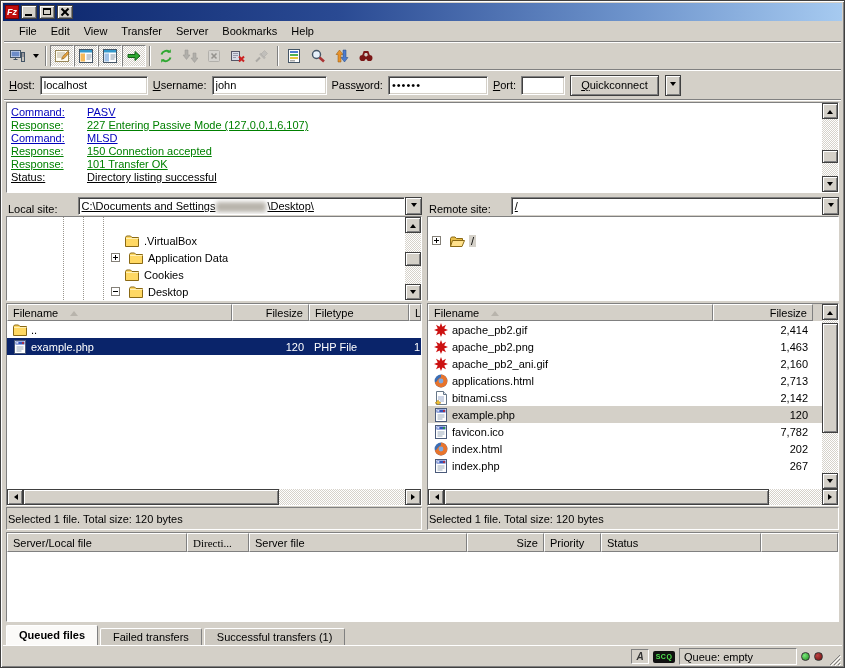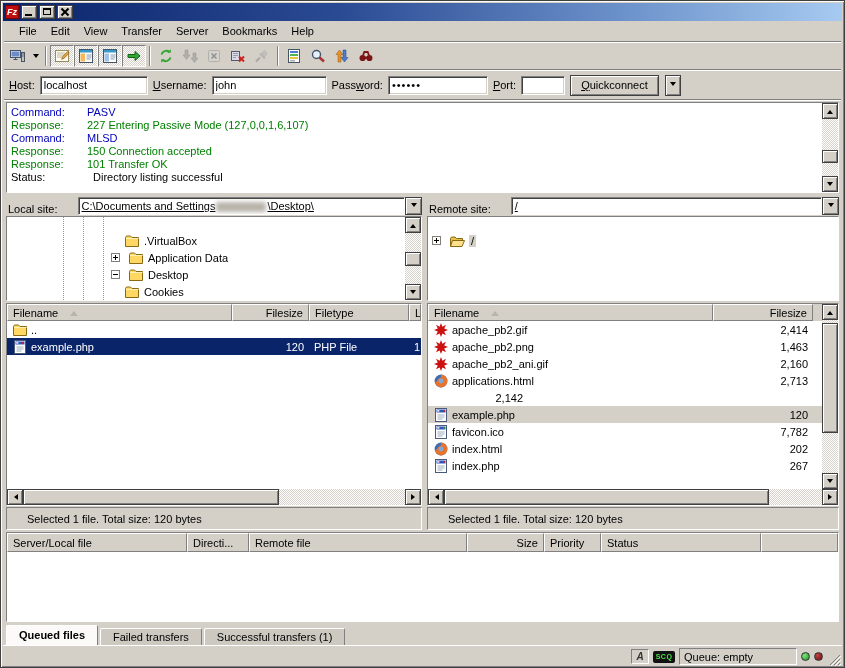--- a/index.html
+++ b/index.html
@@ -52,23 +52,23 @@
             box-shadow: inset 1px 1px 0 #fff, inset -1px -1px 0 #808080; font-family:inherit; font-size:11px;}
   .qc-btn-dd { width:16px; height:21px; background:#D4D0C8; border:1px solid #404040;
             box-shadow: inset 1px 1px 0 #fff, inset -1px -1px 0 #808080; display:flex;align-items:center;justify-content:center; margin-left:1px;}
 
   .sunken { border:1px solid; border-color:#808080 #fff #fff #808080;
             box-shadow: inset 1px 1px 0 #404040, inset -1px -1px 0 #D4D0C8; background:#fff; }
 
   
   .log { flex:0 0 91px; margin:1px 3px 0 3px; display:flex; overflow:hidden;}
   .log-body { flex:1; padding:3px 2px 0 4px; overflow:hidden; background:#fff;}
-  .log-line { display:flex; height:13px; line-height:13px; white-space:nowrap;}
+  .log-line { display:flex; height:13px; line-height:13px; white-space:nowrap;text-decoration:underline;}
   .log-label { width:76px; flex:0 0 76px;}
-  .log-line.cmd { color:#0000BB; } .log-line.resp { color:#008000;} .log-line.stat { color:#000;gap:6px;}
+  .log-line.cmd { color:#0000BB; } .log-line.resp { color:#008000;} .log-line.stat { color:#000;}
 
   
   .vscroll { width:16px; flex:0 0 16px; display:flex; flex-direction:column;
              background: repeating-conic-gradient(#fff 0% 25%, #D6D2CA 0% 50%) 0 0/2px 2px; }
   .hscroll { height:16px; flex:0 0 16px; display:flex;
              background: repeating-conic-gradient(#fff 0% 25%, #D6D2CA 0% 50%) 0 0/2px 2px; }
   .sb-btn { width:16px; height:16px; flex:0 0 16px; background:#D4D0C8; border:1px solid #404040;
             box-shadow: inset 1px 1px 0 #fff, inset -1px -1px 0 #808080; display:flex; align-items:center; justify-content:center;}
   .sb-track { flex:1; position:relative;}
   .sb-thumb { position:absolute; background:#D4D0C8; border:1px solid #404040;
@@ -128,27 +128,27 @@
 
   
   #log-thumb { left:0; right:0; top:55%; height:22%;}
   #ltree-thumb { left:0; right:0; top:38%; height:26%;}
   #rlist-thumb { left:0; right:0; top:2%; height:72%;}
   #lh-thumb { top:0; bottom:0; left:0; width:67%;}
   #rh-thumb { top:0; bottom:0; left:0; width:86%;}
 
   .statusrow { flex:0 0 23px; display:flex; gap:5px; margin:1px 3px 0 3px;}
   .status-strip { border:1px solid; border-color:#808080 #fff #fff #808080; background:#D4D0C8;
-                  display:flex; align-items:center; padding:1px 20px;}
+                  display:flex; align-items:center; padding:1px 1px;}
   .ss-l { width:416px; flex:0 0 416px;} .ss-r { flex:1;}
 
   
   .queue { flex:0 0 90px; margin:2px 3px 0 3px; display:flex; flex-direction:column; overflow:hidden;}
   .qheader { height:19px; flex:0 0 19px; display:flex; background:#D4D0C8;}
-  .qc1{width:180px;flex:0 0 180px;} .qc2{width:62px;flex:0 0 62px;} .qc3{width:218px;flex:0 0 218px;}
+  .qc1{width:180px;flex:0 0 180px;} .qc2{width:62px;flex:0 0 62px;font-family:Liberation Serif, serif;} .qc3{width:218px;flex:0 0 218px;}
   .qc4{width:77px;flex:0 0 77px;} .qc5{width:57px;flex:0 0 57px;} .qc6{width:160px;flex:0 0 160px;} .qc7{flex:1;}
   .qbody { flex:1; background:#fff;}
 
   
   .tabsrow { flex:0 0 21px; display:flex; align-items:flex-end; padding-left:3px; gap:2px; margin-top:2px;}
   .tab { padding:2px 12px 3px 12px; background:#CDC9C1; border:1px solid #808080; border-bottom:none;
          border-top-color:#fff; border-left-color:#fff; border-radius:2px 2px 0 0; height:17px; display:flex; align-items:center;}
   .tab.active { background:#FBFAF8; font-weight:bold; height:20px; box-shadow: 0 1px 0 #FBFAF8;}
   .spacer { flex:1; }
 
@@ -390,39 +390,39 @@
               <span style="width: 4px;"></span>
               <span class="ficon">
                 <svg viewBox="0 0 16 16">
                   <path d="M1.5 13.5v-9l1-1.5h4l1.5 1.5h6.5v9z" fill="#FFD863" stroke="#8A6914"></path>
                   <path d="M2 5.5h12.5" stroke="#FFF0B8"></path>
                 </svg>
               </span>
               <span>Application Data</span>
             </div>
             <div class="tree-row" style="padding-left: 104px;">
+              <span class="exp-space"></span>
+              <span class="ficon">
+                <svg viewBox="0 0 16 16">
+                  <path d="M1.5 13.5v-9l1-1.5h4l1.5 1.5h6.5v9z" fill="#FFD863" stroke="#8A6914"></path>
+                  <path d="M2 5.5h12.5" stroke="#FFF0B8"></path>
+                </svg>
+              </span>
+              <span>Cookies</span>
+            </div>
+            <div class="tree-row" style="padding-left: 104px;">
               <span class="expander minus"></span>
               <span style="width: 4px;"></span>
               <span class="ficon">
                 <svg viewBox="0 0 16 16">
                   <path d="M1.5 13.5v-9l1-1.5h4l1.5 1.5h6.5v9z" fill="#FFD863" stroke="#8A6914"></path>
                   <path d="M2 5.5h12.5" stroke="#FFF0B8"></path>
                 </svg>
               </span>
               <span>Desktop</span>
-            </div>
-            <div class="tree-row" style="padding-left: 104px;">
-              <span class="exp-space"></span>
-              <span class="ficon">
-                <svg viewBox="0 0 16 16">
-                  <path d="M1.5 13.5v-9l1-1.5h4l1.5 1.5h6.5v9z" fill="#FFD863" stroke="#8A6914"></path>
-                  <path d="M2 5.5h12.5" stroke="#FFF0B8"></path>
-                </svg>
-              </span>
-              <span>Cookies</span>
             </div>
           </div>
         <div class="vscroll">
           <div class="sb-btn">
               <span class="a-up"></span>
             </div>
           <div class="sb-track">
               <div class="sb-thumb" id="ltree-thumb"></div>
             </div>
           <div class="sb-btn">
@@ -578,20 +578,31 @@
                       <path d="M8 1.6a6.4 6.4 0 1 1-6.2 8c2.4-.6 3-4.6 6.2-5.2z" fill="#E8742C"></path>
                       <circle cx="8" cy="8" r="2.4" fill="#7FA8E0"></circle>
                     </svg>
                   </span>
                   <span>applications.html</span>
                 </div>
                 <div class="cell rc2 num">2,713</div>
                 <div class="cell rc3"></div>
               </div>
               <div class="lrow">
+                <div class="cell rc1">
+                  <span class="ficon">
+                    <svg viewBox="0 0 16 16">
+                      <path d="M3.5 1.5h7l3 3v10h-10z" fill="#fff" stroke="#667788"></path>
+                      <path d="M10.5 1.5v3h3" fill="#DDE4EE" stroke="#667788"></path>
+                      <path d="M5 7h6M5 9h6M7 11h4" stroke="#9AAACC"></path>
+                      <path d="M5 10l1.2 1.8L8 13l-2 .4L5 15l-.8-1.6L2 13l1.8-1.2z" fill="#F2C12E" stroke="#A77B14" stroke-width=".5"></path>
+                    </svg>
+                  </span>
+                  <span>bitnami.css</span>
+                </div>
                 <div class="cell rc2 num">2,142</div>
                 <div class="cell rc3"></div>
               </div>
               <div class="lrow sel-inact">
                 <div class="cell rc1">
                   <span class="ficon">
                     <svg viewBox="0 0 16 16">
                       <rect x="2.5" y="1.5" width="11" height="13" fill="#fff" stroke="#4A5A7A"></rect>
                       <rect x="3.5" y="2.5" width="9" height="3" fill="#3355BB"></rect>
                       <rect x="4.2" y="3.2" width="2.2" height="1.4" fill="#fff"></rect>
@@ -680,21 +691,21 @@
 
   <div class="statusrow">
     <div class="status-strip ss-l">Selected 1 file. Total size: 120 bytes</div>
     <div class="status-strip ss-r">Selected 1 file. Total size: 120 bytes</div>
   </div>
 
   <div class="queue sunken">
     <div class="qheader" id="qheader">
         <div class="hcell qc1">Server/Local file</div>
         <div class="hcell qc2">Directi...</div>
-        <div class="hcell qc3">Remote file</div>
+        <div class="hcell qc3">Server file</div>
         <div class="hcell qc4 num">Size</div>
         <div class="hcell qc5">Priority</div>
         <div class="hcell qc6">Status</div>
         <div class="hcell qc7"></div>
       </div>
     <div class="qbody"></div>
   </div>
 
   <div class="tabsrow" id="tabsrow">
       <div class="tab active">Queued files</div>

